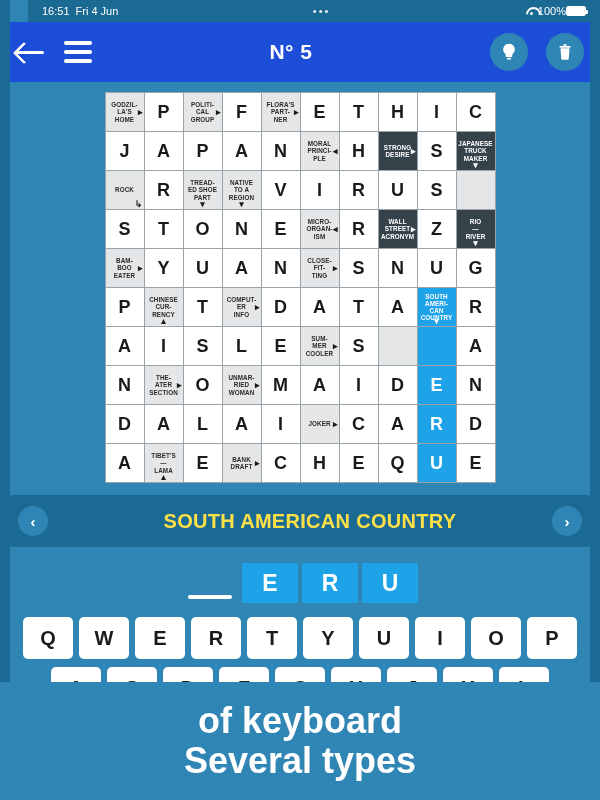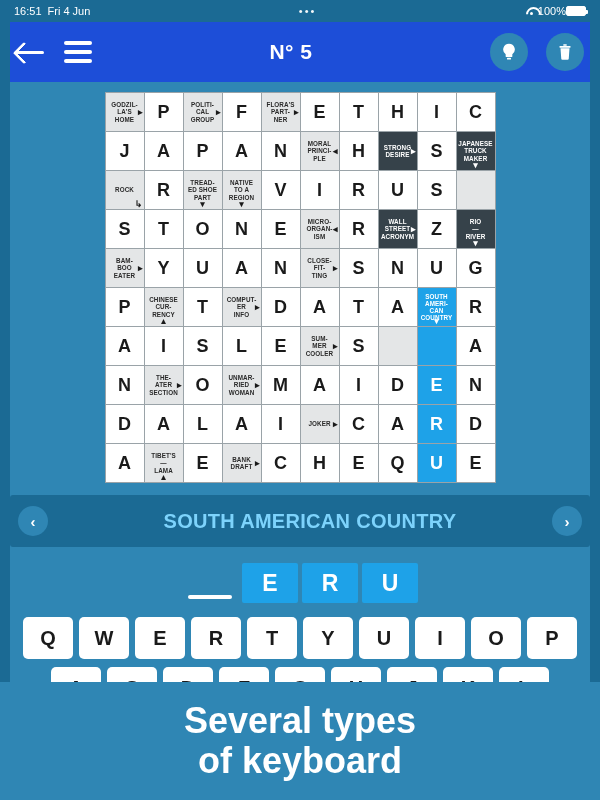--- a/index.html
+++ b/index.html
@@ -19,20 +19,21 @@
   
   .statusbar {
     height: 22px;
     background: #1b6a94;
     display: flex;
     align-items: center;
     padding: 0 14px;
     color: #ffffff;
     font-size: 11px;
     flex: 0 0 auto;
+    margin-left: 28px;
   }
   .sb-left { display: flex; align-items: center; gap: 6px; }
   .sb-center { flex: 1; display: flex; justify-content: center; align-items: center; }
   .sb-dots { letter-spacing: 2px; font-size: 11px; opacity: .95; }
   .sb-right { display: flex; align-items: center; }
   .wifi {
     width: 13px; height: 10px; position: relative; display: inline-block;
   }
   .wifi::before {
     content: ""; position: absolute; left: 1px; top: 1px;
@@ -153,21 +154,21 @@
     flex: 0 0 auto;
   }
   .nav-circle {
     width: 30px; height: 30px; border-radius: 50%;
     background: #2f86b4;
     display: flex; align-items: center; justify-content: center;
     color: #fff; font-size: 15px; font-weight: 700;
     cursor: pointer;
   }
   .clue-text {
-    flex: 1; text-align: center; color: #7dd3fc;
+    flex: 1; text-align: center; color: #fde047;
     font-size: 20px; font-weight: 600; letter-spacing: .3px; margin-left: 20px;
   }
 
   
   .answer {
     display: flex; justify-content: center; align-items: center;
     gap: 4px;
     margin-top: 16px;
     flex: 0 0 auto;
   }
@@ -684,16 +685,16 @@
         <div class="key">C</div>
         <div class="key">V</div>
         <div class="key">B</div>
         <div class="key">N</div>
         <div class="key">M</div>
         <div class="key back">⌫</div>
       </div>
     </div>
 
   <div class="footer">
+    <div>of keyboard</div>
     <div>Several types</div>
-    <div>of keyboard</div>
   </div>
 </div>
 
 </body></html>

